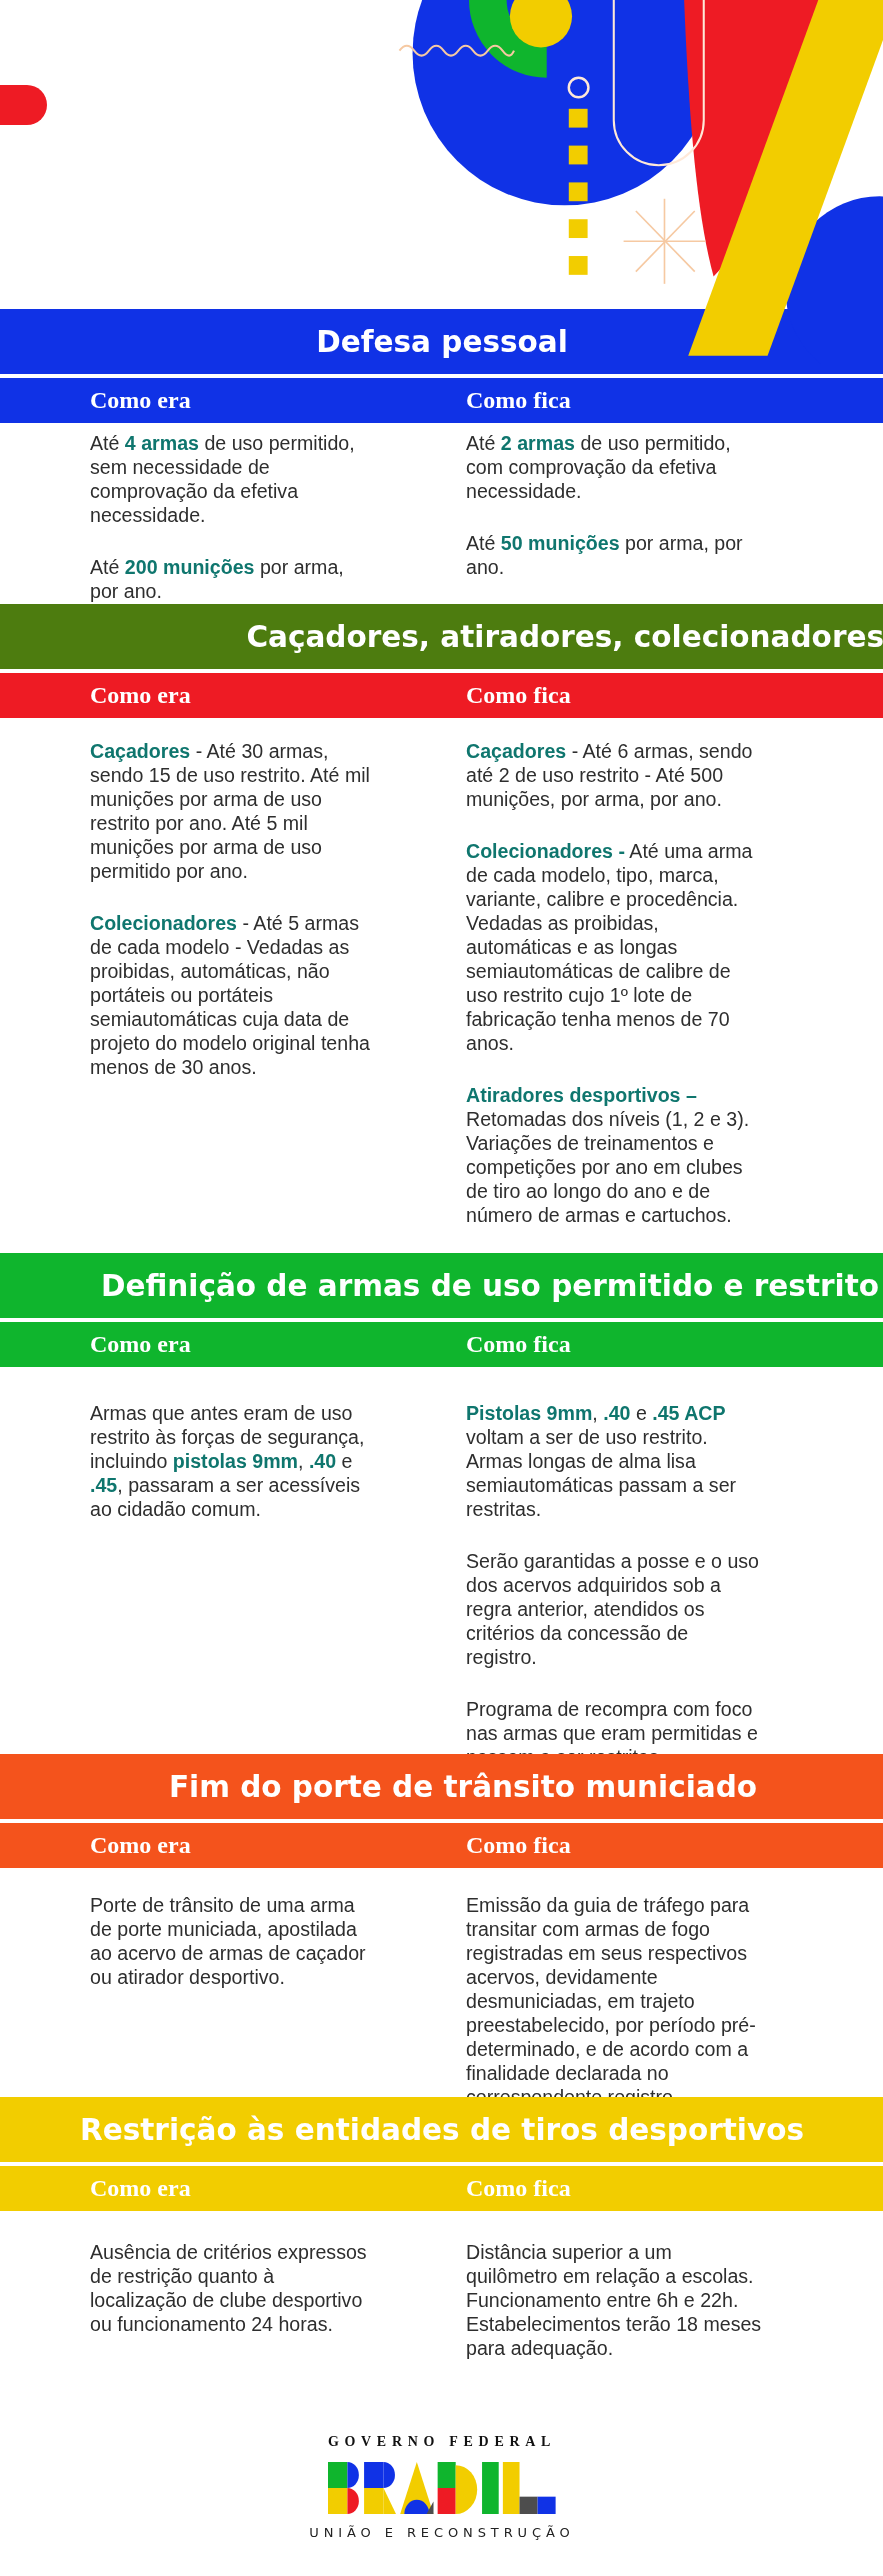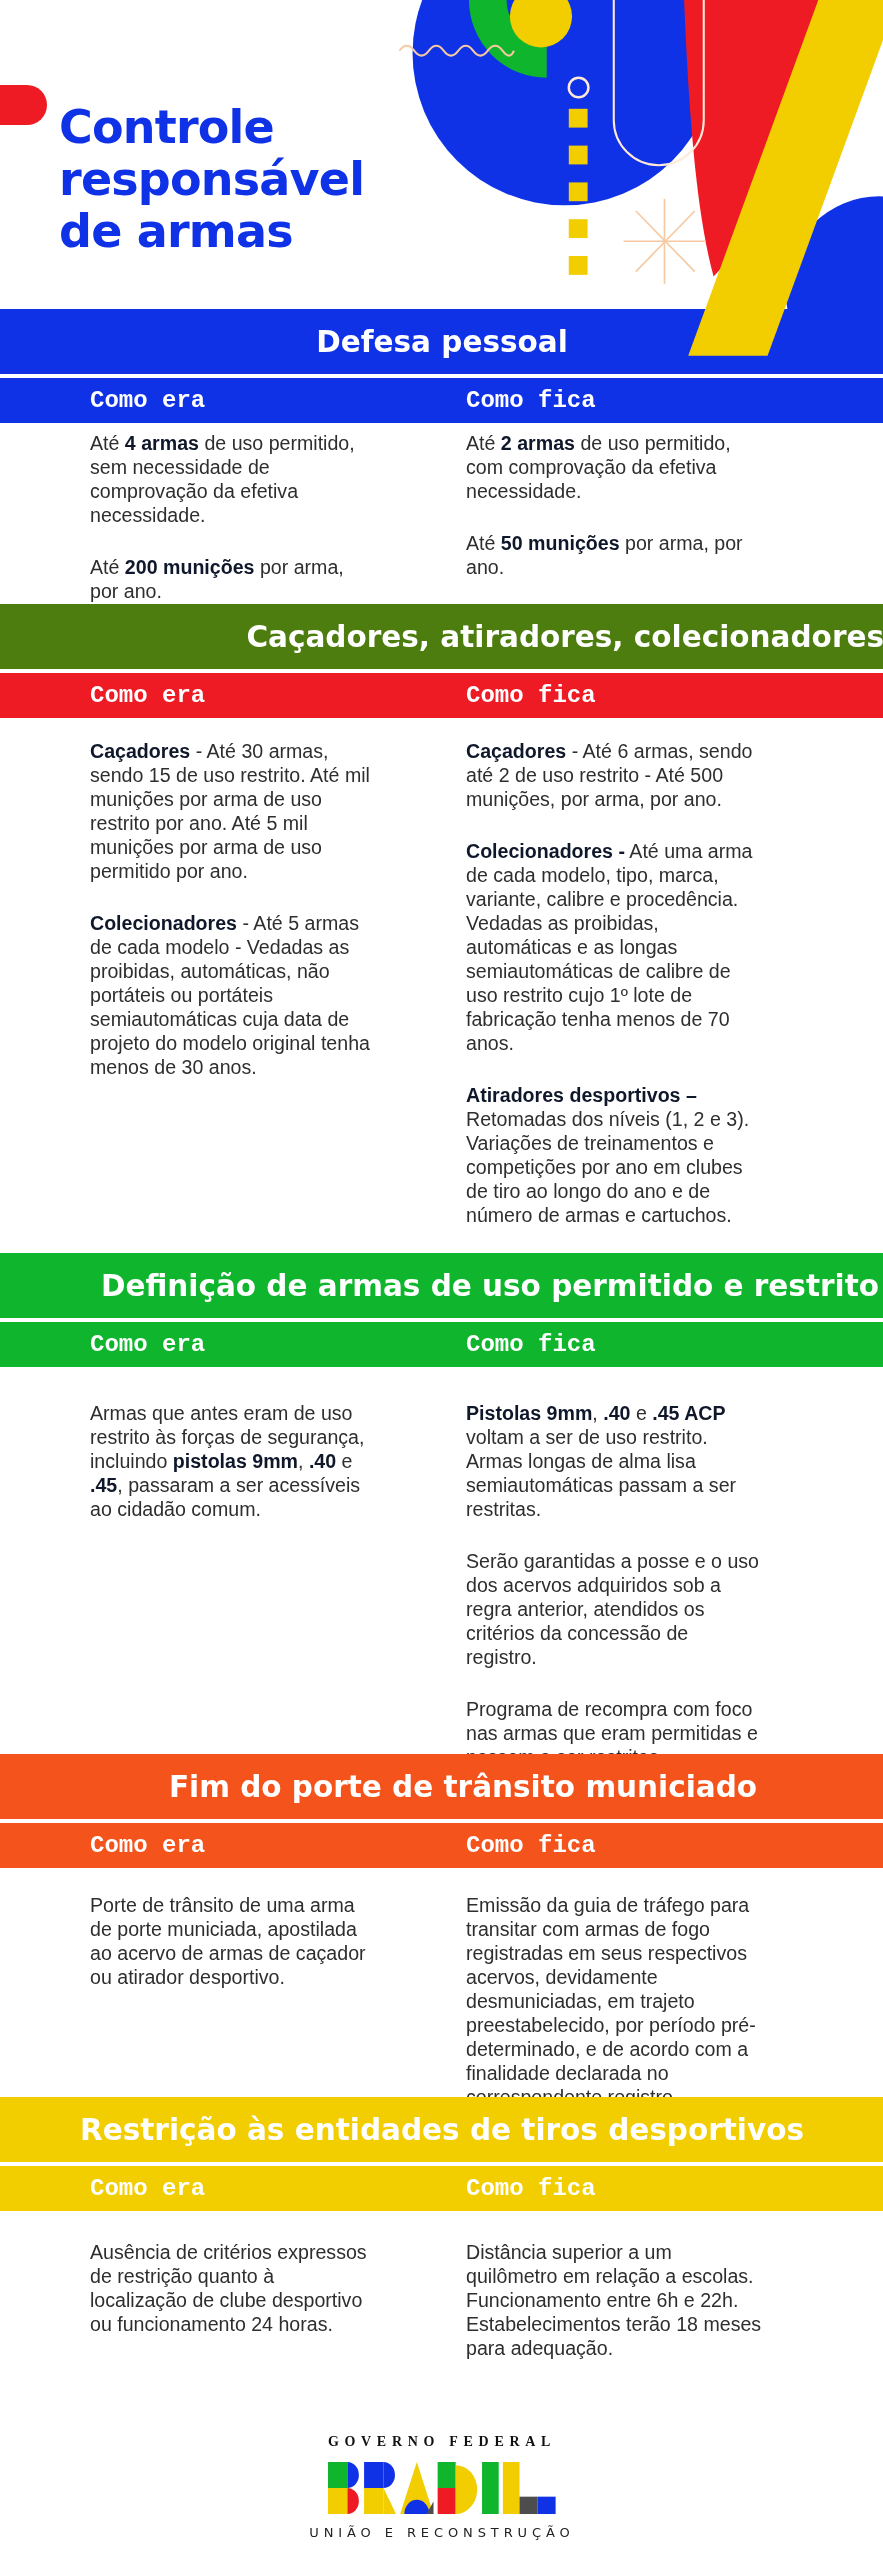--- a/index.html
+++ b/index.html
@@ -17,30 +17,30 @@
          font-size:46px;line-height:52px;letter-spacing:-0.8px;}
 
   
   .sec{position:absolute;left:0;width:884px;z-index:1;}
   .bar{width:884px;}
   .main-bar{height:65px;display:flex;align-items:center;justify-content:center;}
   .main-bar h2{margin:0;color:#fff;font-family:"DejaVu Sans",sans-serif;
                font-weight:800;font-size:29.5px;letter-spacing:0px;}
   .sub-bar{height:45px;margin-top:4.1px;position:relative;}
   .col-label{position:absolute;top:0;line-height:45px;color:#fff;
-             font-family:Liberation Mono, monospace;font-weight:800;font-size:24px;}
+             font-family:Liberation Serif, serif;font-weight:800;font-size:24px;}
   .col-label.l{left:90px;}
   .col-label.r{left:466px;}
   .body{position:relative;height:0;}
   .col{position:absolute;top:0;}
   .col.l{left:90px;width:286px;}
   .col.r{left:466px;width:296px;}
   .col p{margin:0 0 28px 0;font-size:19.6px;line-height:24px;color:#2e2e2e;
          font-family:"Liberation Sans",sans-serif;}
-  .col p strong{font-weight:700;color:#0f172a;}
+  .col p strong{font-weight:700;color:#0f766e;}
 
   
   .footer{position:absolute;left:0;top:2434px;width:884px;text-align:center;z-index:1;}
   .gov-line{font-family:Liberation Serif, serif;font-weight:800;font-size:14px;
             letter-spacing:5.7px;color:#111;}
   .brasil-logo{margin:11.5px auto 8.2px auto;width:229px;height:52px;}
   .uniao-line{font-family:"DejaVu Sans",sans-serif;font-weight:400;font-size:13px;
               letter-spacing:4.9px;color:#222;}
 </style>
 </head>
@@ -67,25 +67,20 @@
     </g>
     <g stroke="#f6c9a2" stroke-width="2">
       <line x1="762" y1="295" x2="862" y2="295"></line>
       <line x1="812" y1="243" x2="812" y2="347"></line>
       <line x1="777" y1="258" x2="849" y2="332"></line>
       <line x1="777" y1="332" x2="849" y2="258"></line>
     </g>
   </svg>
 
   <div class="red-pill"></div>
-  <h1 class="title">
-    <div>Controle</div>
-    <div>responsável</div>
-    <div>de armas</div>
-  </h1>
 
   <section class="sec" style="top:309px">
     <div class="bar main-bar" style="background: rgb(16, 50, 230);">
       <h2>Defesa pessoal</h2>
     </div>
     <div class="bar sub-bar" style="background: rgb(16, 50, 230);">
       <span class="col-label l">Como era</span>
       <span class="col-label r">Como fica</span>
     </div>
     <div class="body" style="margin-top:8.2px">

